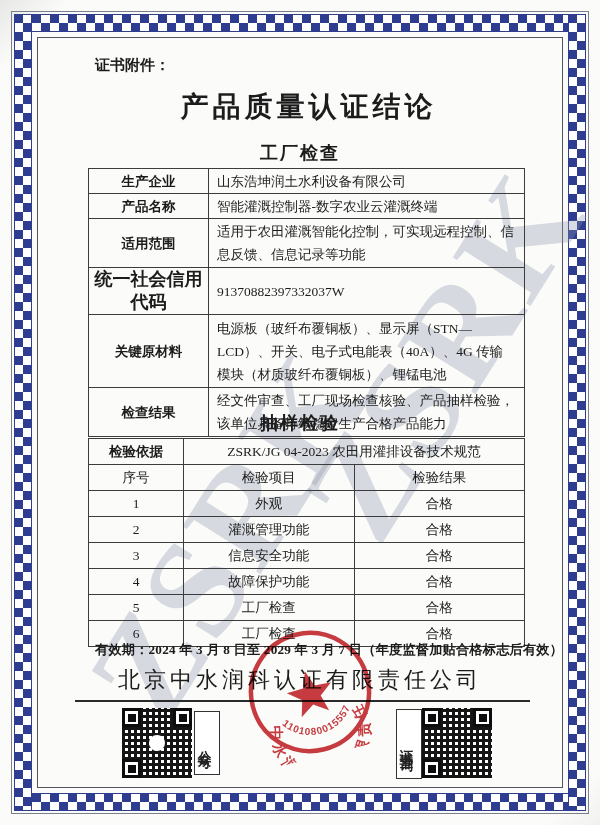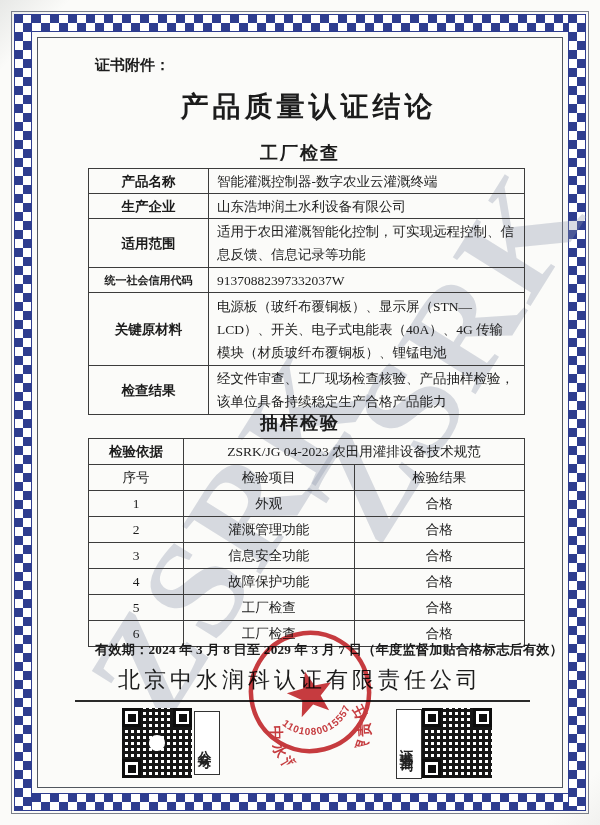--- a/index.html
+++ b/index.html
@@ -115,33 +115,33 @@
 
   <div class="content">
 
     <div class="attach">证书附件：</div>
     <div class="main-title">产品质量认证结论</div>
     <div class="sec-title sec1">工厂检查</div>
 
     <table class="t1">
       <tbody>
           <tr>
+        <td class="lab h24">生产企业</td>
+        <td class="val h24">山东浩坤润土水利设备有限公司</td>
+      </tr>
+      <tr>
         <td class="lab h24">产品名称</td>
         <td class="val h24">智能灌溉控制器-数字农业云灌溉终端</td>
       </tr>
       <tr>
-        <td class="lab h24">生产企业</td>
-        <td class="val h24">山东浩坤润土水利设备有限公司</td>
-      </tr>
-      <tr>
         <td class="lab h48">适用范围</td>
         <td class="val h48">适用于农田灌溉智能化控制，可实现远程控制、信息反馈、信息记录等功能</td>
       </tr>
       <tr>
-        <td class="lab h24" style="font-size:11px;">统一社会信用代码</td>
+        <td class="lab h24" style="font-size:18px;">统一社会信用代码</td>
         <td class="val h24">91370882397332037W</td>
       </tr>
       <tr>
         <td class="lab h72">关键原材料</td>
         <td class="val h72">电源板（玻纤布覆铜板）、显示屏（STN—LCD）、开关、电子式电能表（40A）、4G 传输模块（材质玻纤布覆铜板）、锂锰电池</td>
       </tr>
       <tr>
         <td class="lab h48">检查结果</td>
         <td class="val h48">经文件审查、工厂现场检查核验、产品抽样检验，该单位具备持续稳定生产合格产品能力</td>
       </tr>

